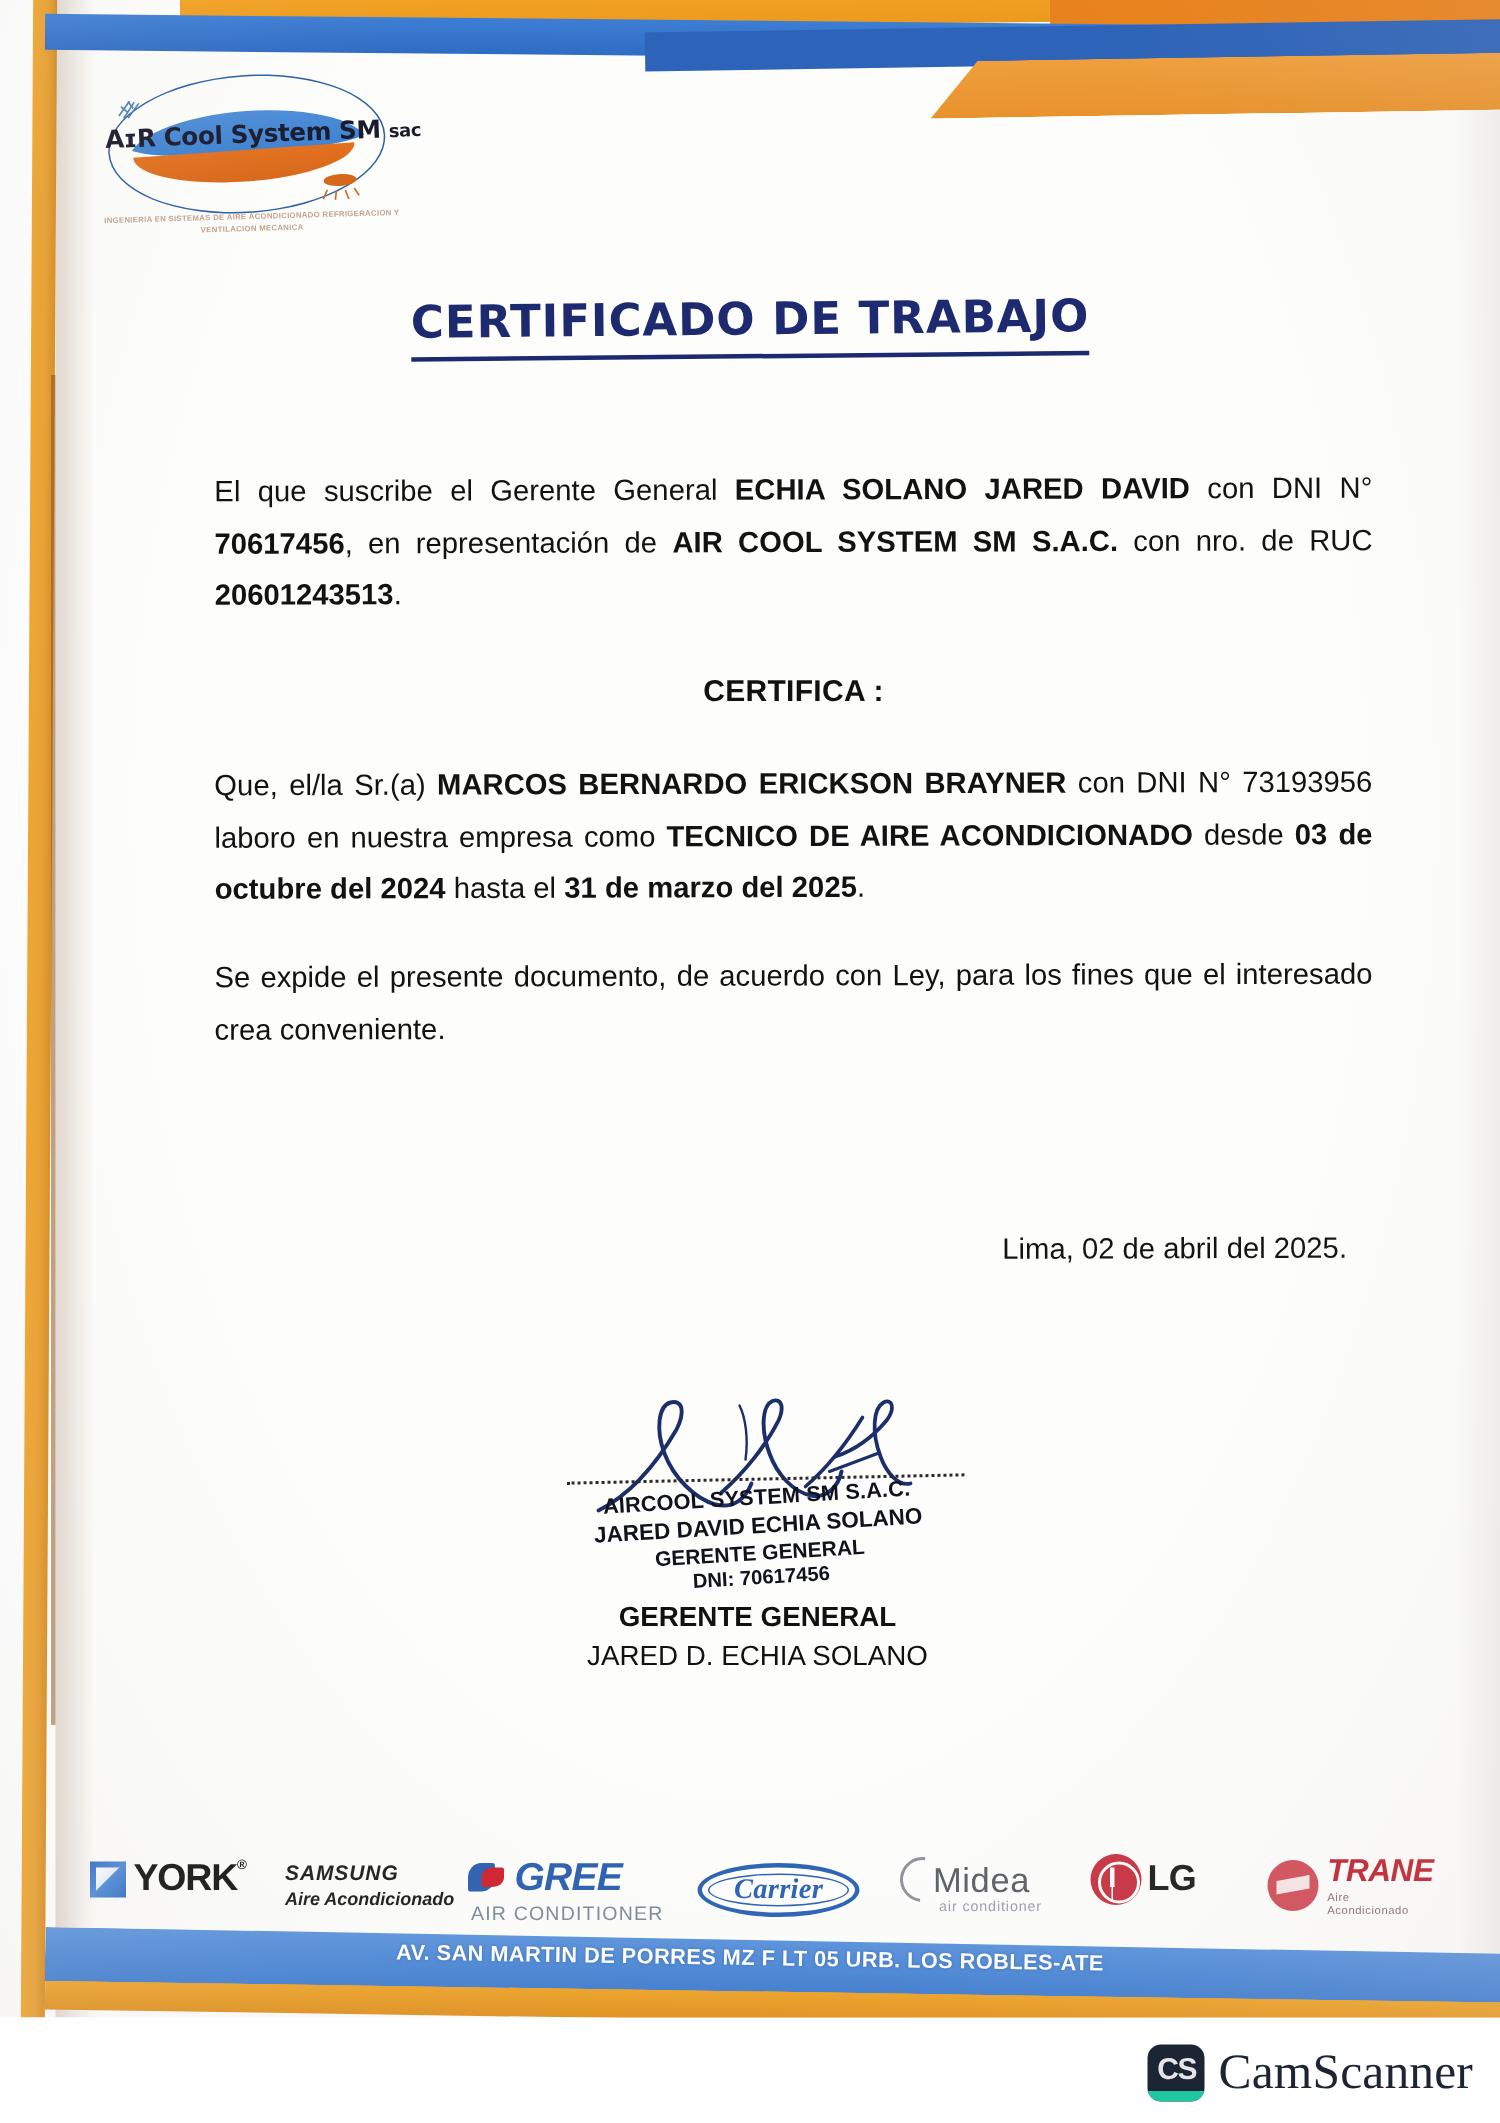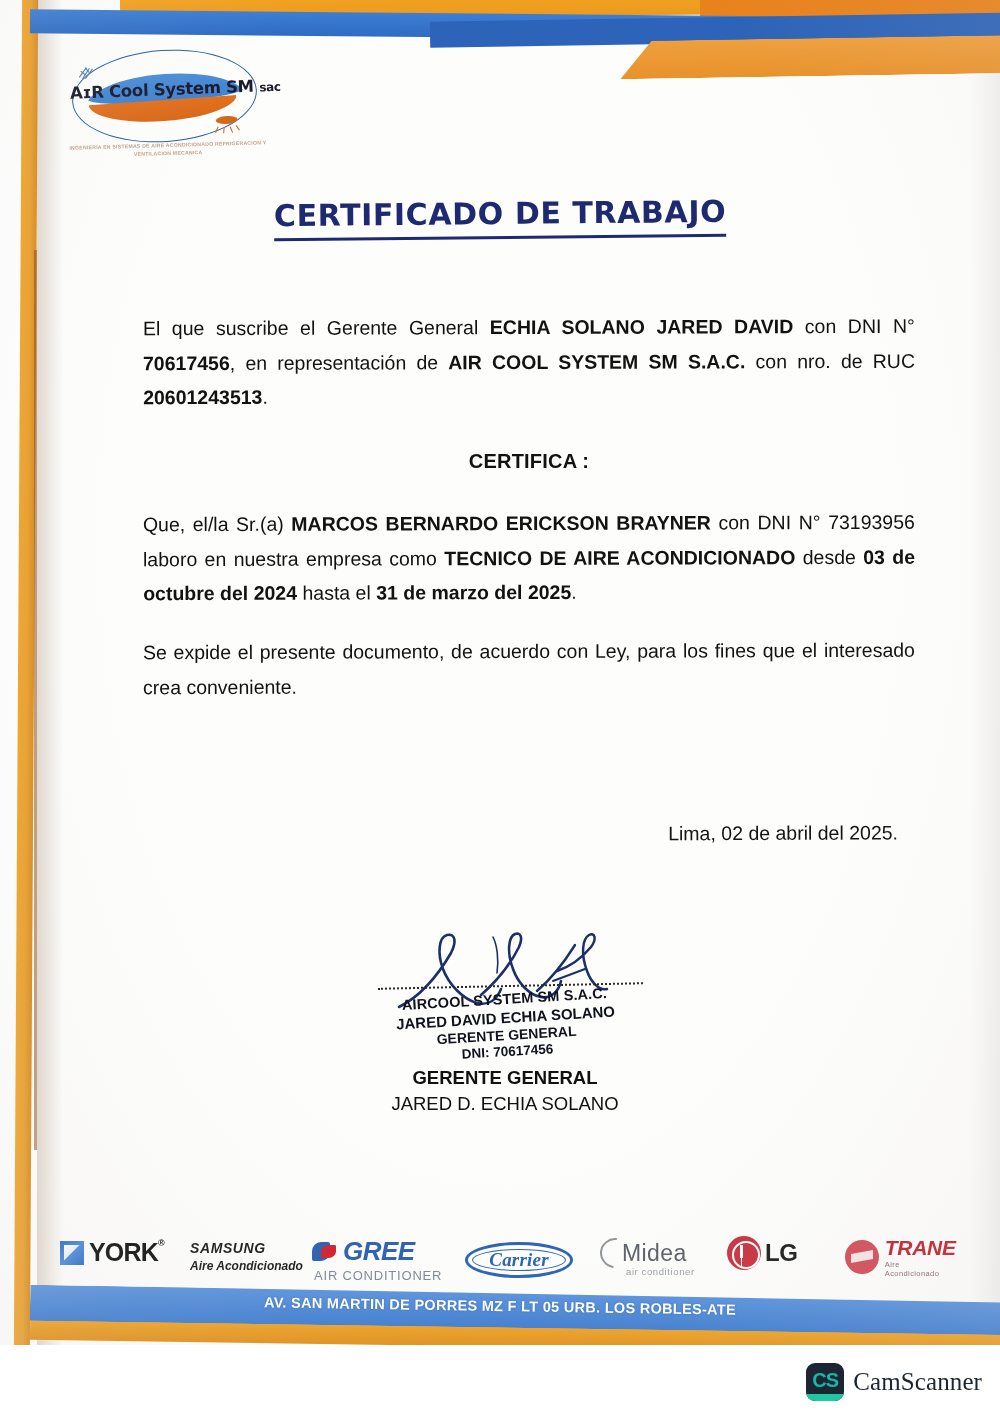--- a/index.html
+++ b/index.html
@@ -446,26 +446,26 @@
     background: #1b2533;
     position: relative;
     display:flex; align-items:center; justify-content:center;
     overflow: hidden;
   }
   .cs-mark::after {
     content:''; position:absolute; left:0; bottom:0; width:100%; height:7px;
     background:#1ec8a0;
   }
   .cs-mark span {
-    font-size: 20px; font-weight: 700; color:#14b8a6; letter-spacing:-1px;
+    font-size: 20px; font-weight: 700; color:#e5e5e5; letter-spacing:-1px;
     position: relative; top:-2px;
   }
   .cs-text {
     font-family: "Liberation Serif", serif;
-    font-size: 25px; color:#1b2533; letter-spacing:.1px;
+    font-size: 33px; color:#1b2533; letter-spacing:.1px;
   }
 
   
   .scan-tint {
     position:absolute; left:0; top:0; width:1000px; height:1345px;
     background: radial-gradient(ellipse at 50% 40%, rgba(255,255,255,0) 55%, rgba(215,210,205,.16) 100%);
     pointer-events:none; z-index: 9;
   }
 </style>
 </head>

